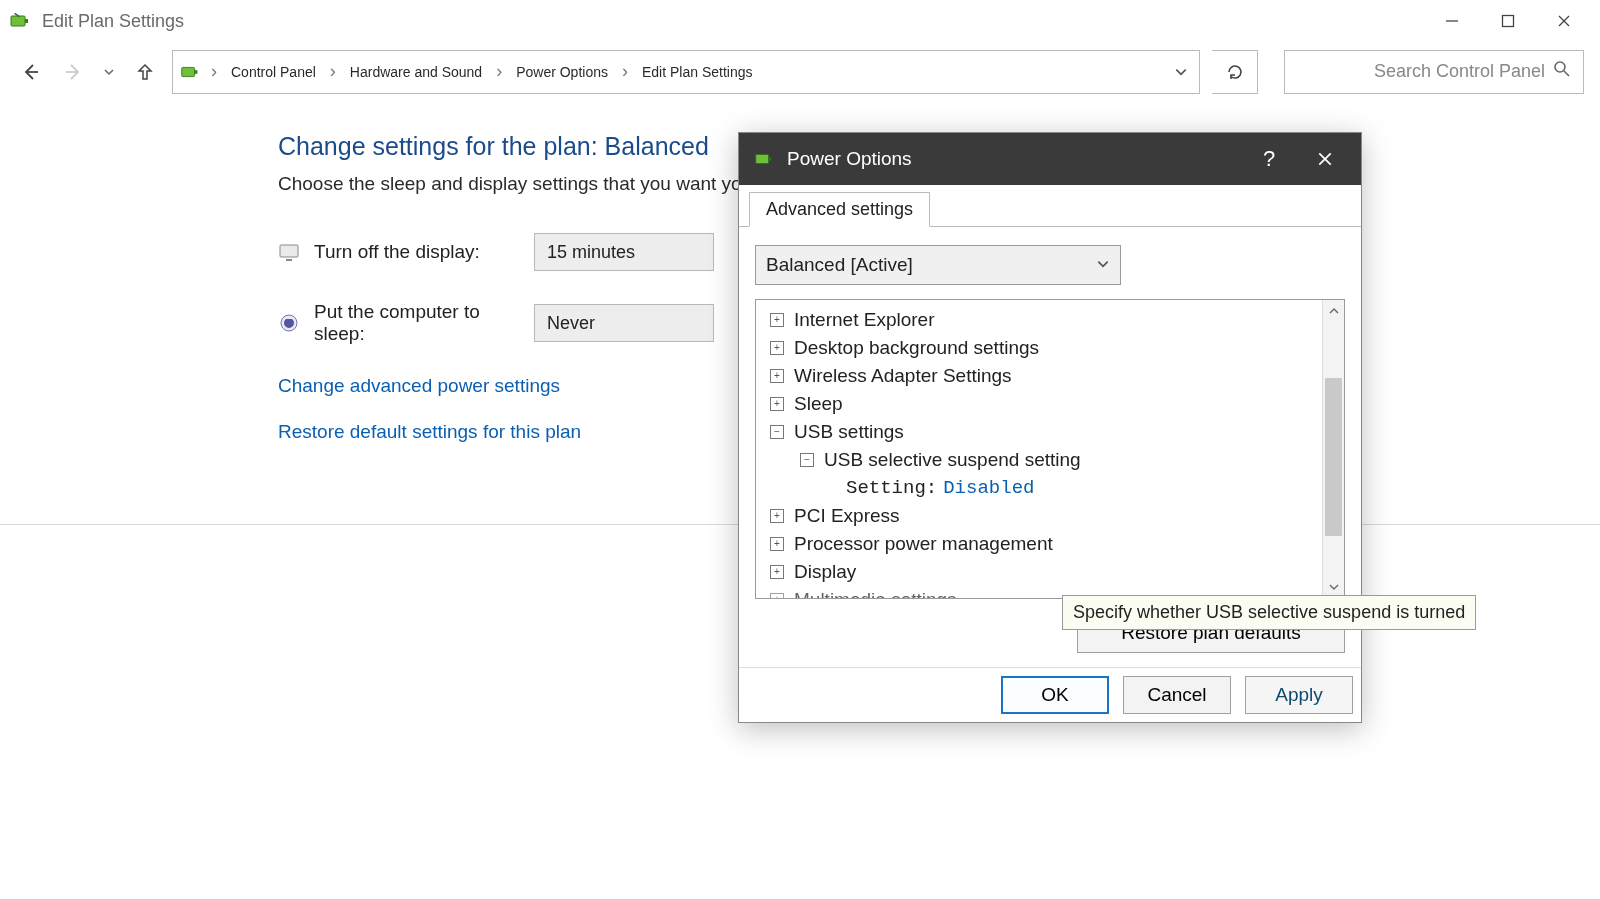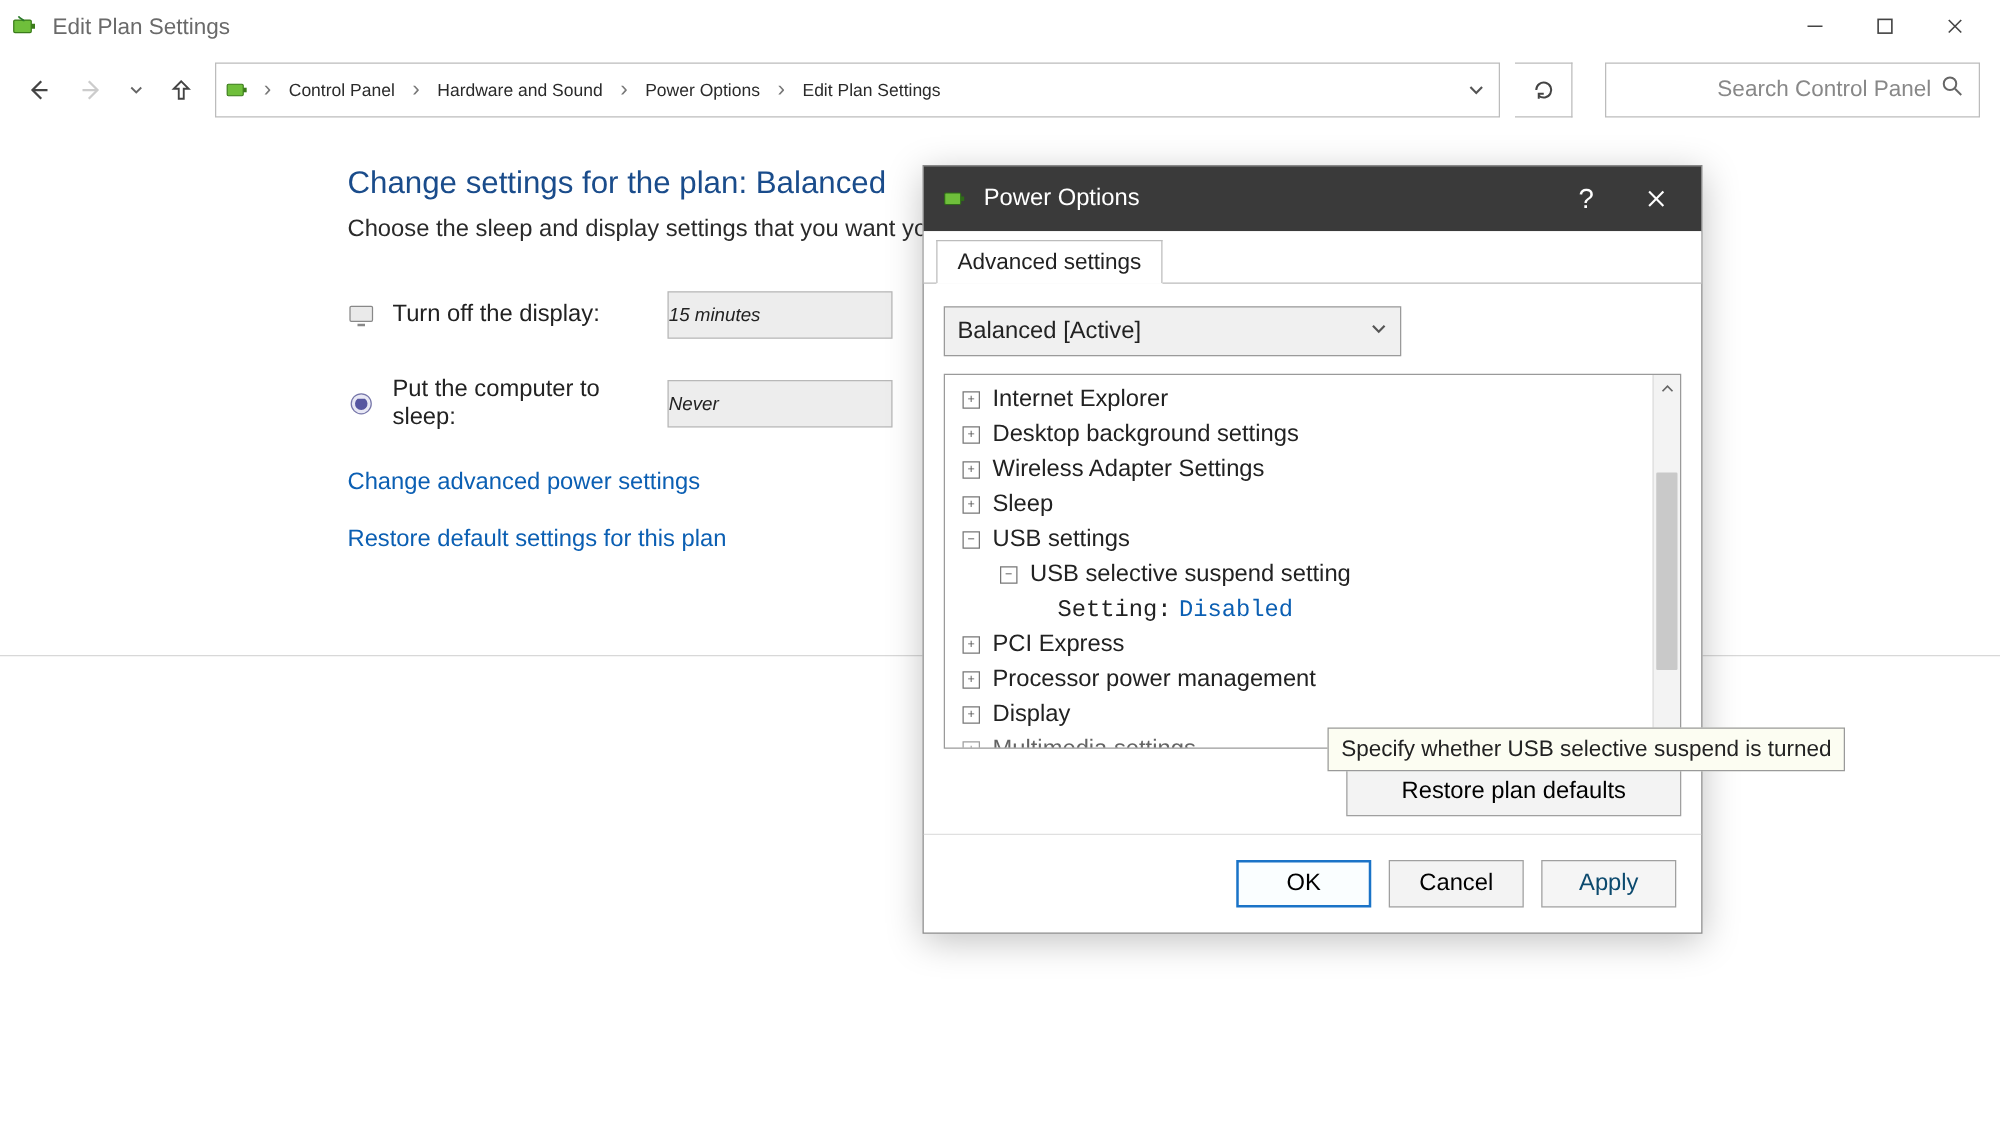--- a/index.html
+++ b/index.html
@@ -31,21 +31,21 @@
   .search input::placeholder { color:#888; }
   .search .search-icon { color:#666; }
 
   
   .main { padding: 30px 0 0 278px; }
   .page-heading { font-size: 25px; color: #1a4c8b; margin-bottom: 12px; }
   .page-sub { font-size: 19px; color: #2a2a2a; margin-bottom: 38px; }
   .setting-row { display: flex; align-items: center; margin-bottom: 30px; }
   .setting-row .row-icon { width:22px; height:22px; margin-right: 14px; display:flex; align-items:center; justify-content:center; }
   .setting-row .row-label { width: 220px; font-size: 19px; }
-  .setting-row .row-dropdown { min-width: 180px; height: 38px; border:1px solid #b8b8b8; background:#ededed; display:flex; align-items:center; padding: 0 0; font-size:15px;font-style:italic; }
+  .setting-row .row-dropdown { min-width: 180px; height: 38px; border:1px solid #b8b8b8; background:#ededed; display:flex; align-items:center; padding: 0 12px; font-size:18px; }
   .link { font-size: 19px; color: #0b5fb3; margin-top: 30px; cursor: default; }
   .link + .link { margin-top: 24px; }
   .divider { position:absolute; left:0; right:0; top:524px; height:1px; background:#d8d8d8; }
 
   
   .dialog { position: absolute; left: 738px; top: 132px; width: 624px; background: #fff; border: 1px solid #888; box-shadow: 0 6px 28px rgba(0,0,0,0.25); }
   .dialog-titlebar { height: 52px; background: #3a3a3a; color: #fff; display:flex; align-items:center; padding: 0 14px; gap: 12px; }
   .dialog-titlebar .dt-icon { width:22px; height:22px; display:flex; align-items:center; justify-content:center; }
   .dialog-titlebar .dt-title { font-size: 19px; }
   .dialog-titlebar .dt-spacer { flex:1; }
@@ -62,27 +62,27 @@
   .tree-row { display:flex; align-items:center; height: 28px; padding-left: 14px; white-space:nowrap; }
   .tree-row .expander { width:14px; height:14px; border:1px solid #777; margin-right: 10px; display:flex; align-items:center; justify-content:center; font-size:10px; line-height:1; color:#555; flex-shrink:0; }
   .tree-row.indent1 { padding-left: 44px; }
   .tree-row.indent2 { padding-left: 90px; font-family: Liberation Mono, monospace; }
   .tree-row .value-link { color: #0b5fb3; margin-left: 6px; }
   .tree-scroll-track { position:absolute; right:0; top:0; width:22px; height:100%; background:#f3f3f3; border-left:1px solid #ddd; display:flex; flex-direction:column; align-items:center; }
   .tree-scroll-arrow { width:100%; height:22px; display:flex; align-items:center; justify-content:center; color:#666; }
   .tree-scroll-thumb { position:absolute; left:2px; right:2px; top:78px; height:158px; background:#c9c9c9; border-radius:1px; }
   .restore-row { display:flex; justify-content:flex-end; margin-top: 14px; }
   .restore-btn { width: 268px; height: 40px; border:1px solid #a0a0a0; background:#f3f3f3; font-size:19px; }
-  .dialog-buttons { display:flex; justify-content:flex-end; gap: 14px; padding: 20px; border-top: 1px solid #e0e0e0; }
+  .dialog-buttons { display:flex; justify-content:flex-end; gap: 14px; padding: 8px; border-top: 1px solid #e0e0e0; }
   .dlg-btn { width: 108px; height: 38px; border:1px solid #a0a0a0; background:#f3f3f3; font-size:19px; }
   .dlg-btn.primary { border: 2px solid #1a73c7; background:#fafeff; }
   .dlg-btn.disabled { color:#0c4a6e; background:#f5f5f5; }
 
   
-  .tooltip { position:absolute; left:1062px; top:582px; background:#fcfdf2; border:1px solid #9a9a9a; padding: 6px 10px; font-size:18px; white-space:nowrap; max-width: 540px; overflow:hidden; }
+  .tooltip { position:absolute; left:1062px; top:595px; background:#fcfdf2; border:1px solid #9a9a9a; padding: 6px 10px; font-size:18px; white-space:nowrap; max-width: 540px; overflow:hidden; }
 
   
   .battery-svg { width:24px; height:24px; }
 </style>
 </head>
 <body>
 
 <div class="titlebar">
   <span class="title-icon">
     <svg class="battery-svg" viewBox="0 0 24 24">

